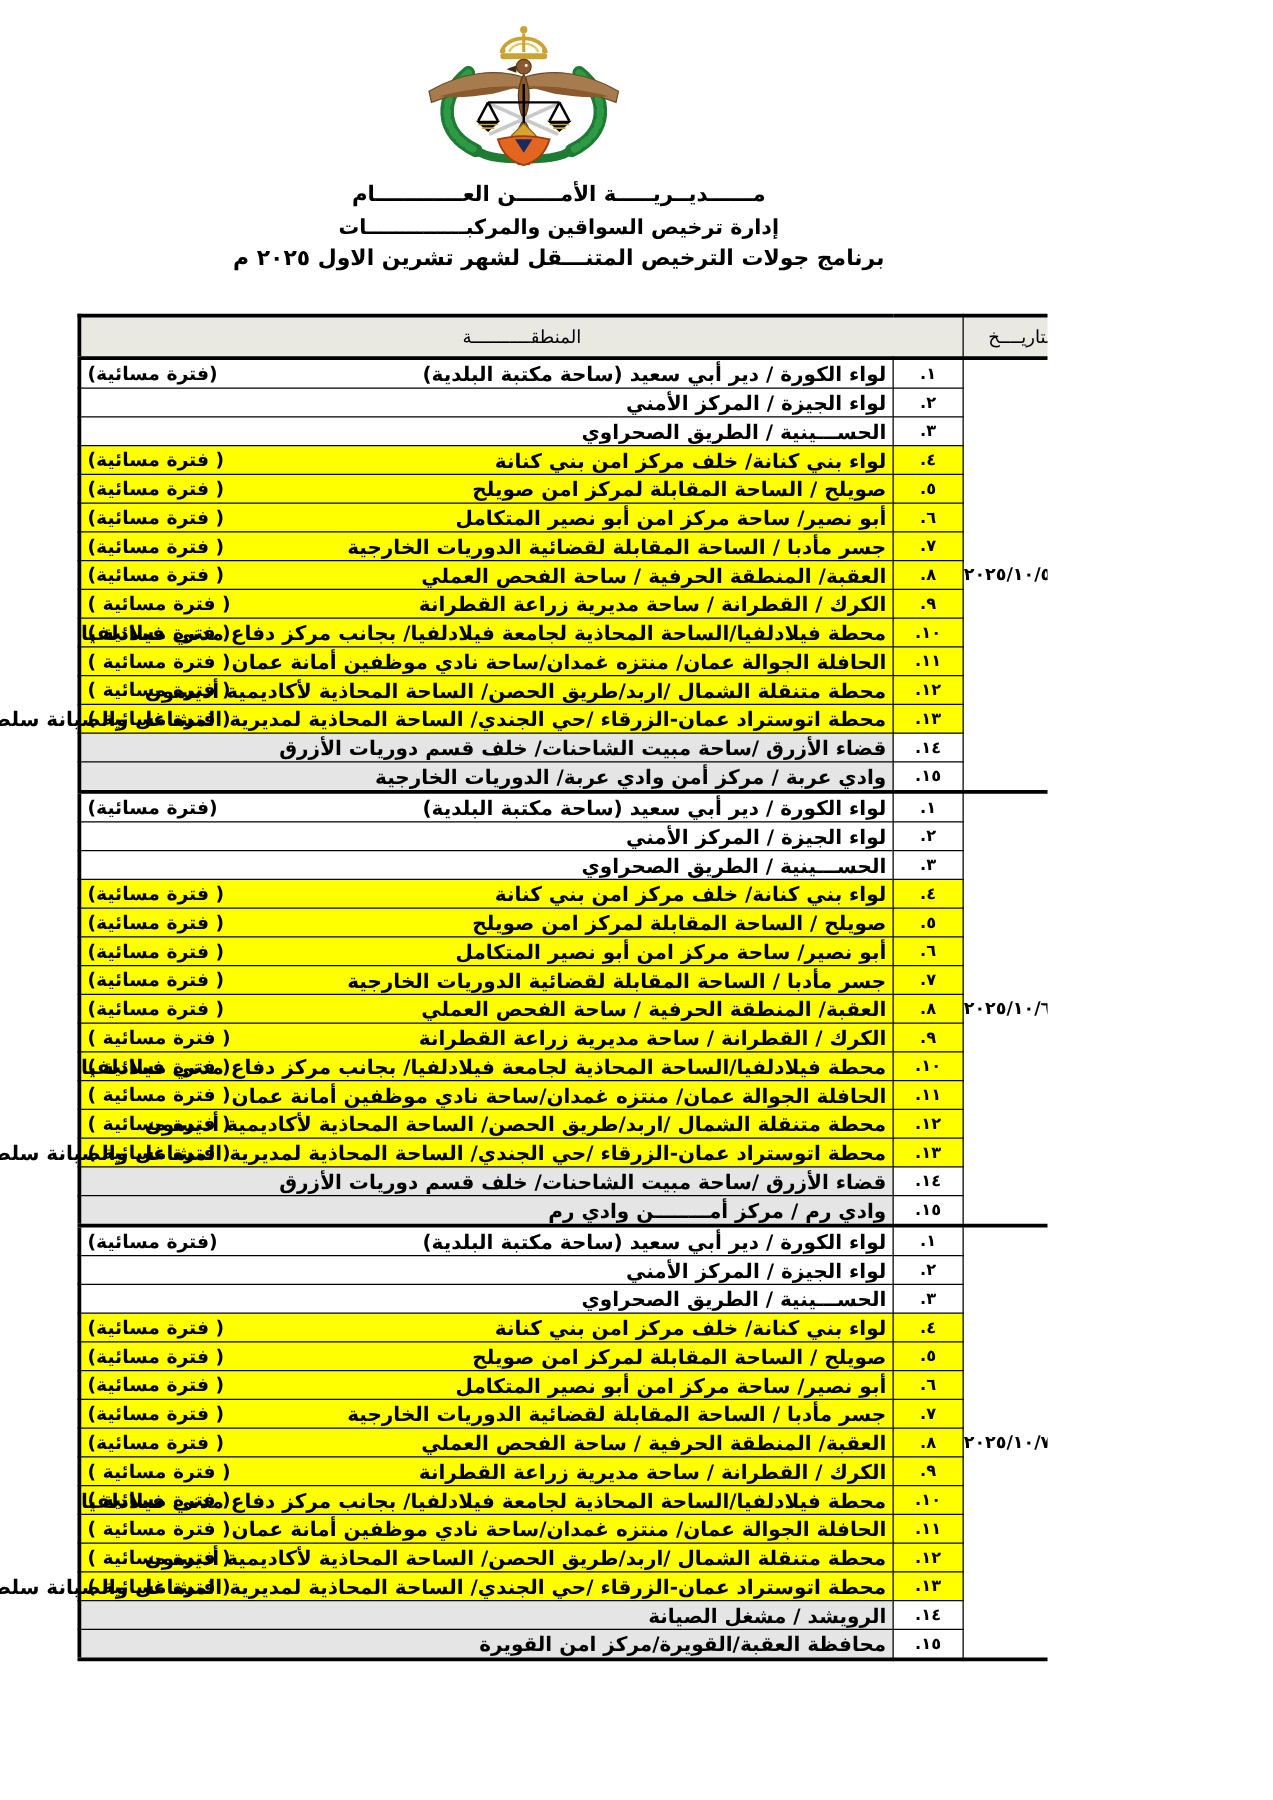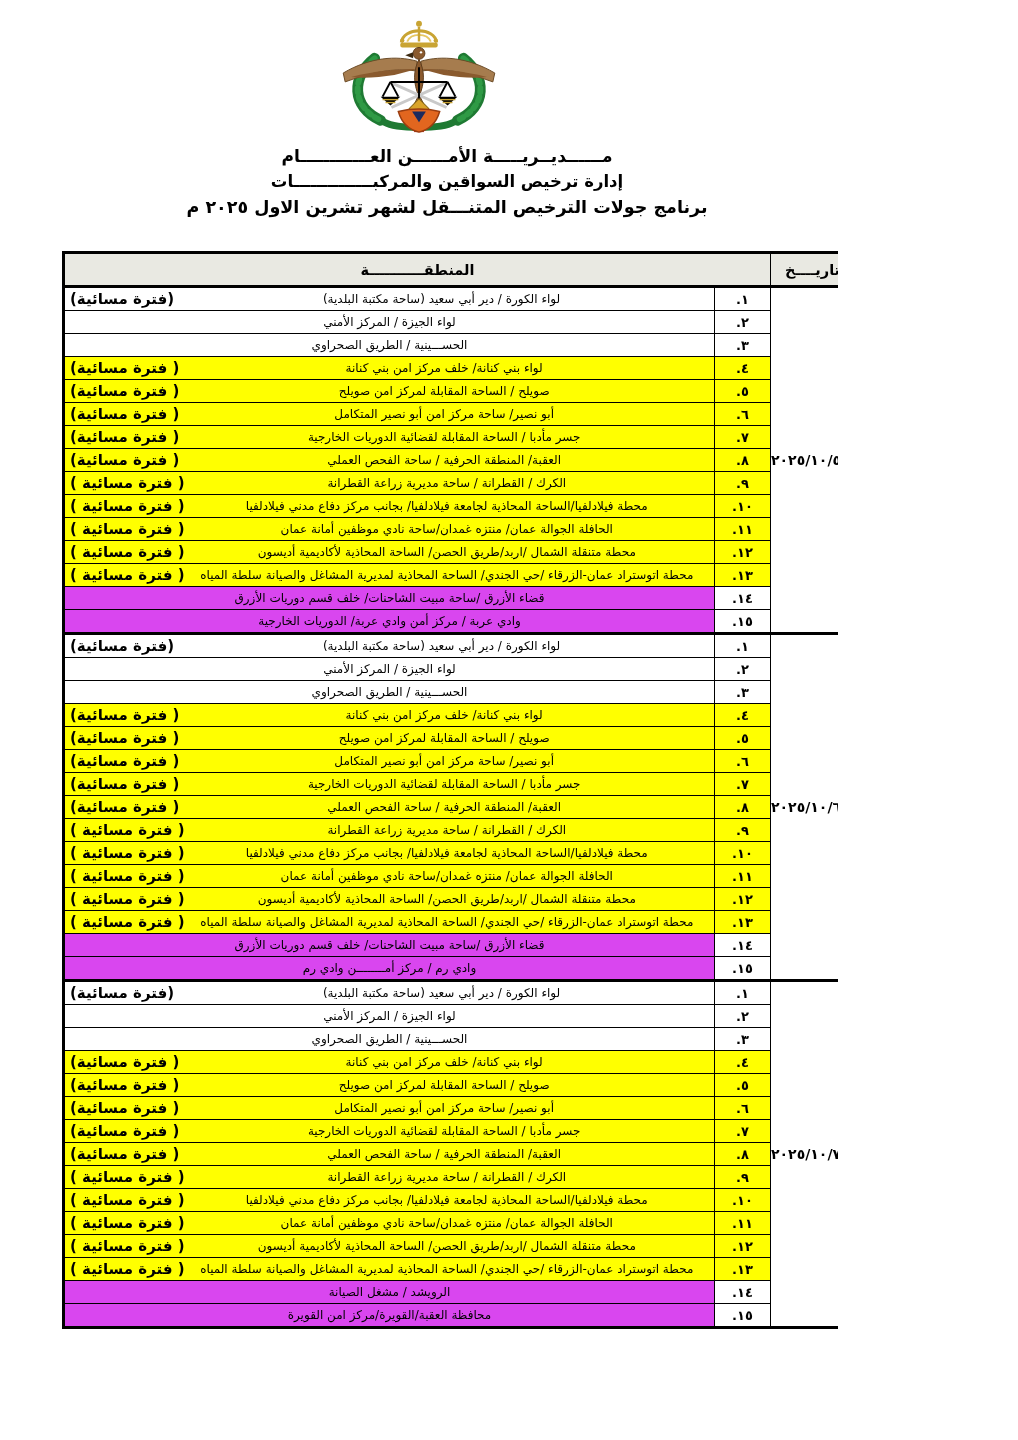--- a/index.html
+++ b/index.html
@@ -13,35 +13,35 @@
   .t1{font-size:17px;line-height:25px;}
   .t2{font-size:16.5px;line-height:25px;}
   .t3{font-size:17.5px;line-height:27px;}
 
   table.schedule{
     border-collapse:collapse;direction:rtl;table-layout:fixed;
     width:906px;margin:30px 0 0 62px;border:3px solid #000;
   }
   table.schedule th,table.schedule td{border:1.5px solid #000;padding:0;}
   thead{border-bottom:3px solid #000;}
-  thead th{background:#e9e9e2;font-size:14.5px;font-weight:bold;height:31px;}
+  thead th{background:#e9e9e2;font-size:14.5px;font-weight:normal;height:31px;}
   tbody{border-top:3px solid #000;border-bottom:3px solid #000;}
   tbody tr{height:22.5px;}
 
   td.day-cell{border-left:3px solid #000;font-size:15px;font-weight:bold;text-align:center;background:#fff;}
   td.date-cell{border-left:3px solid #000;font-size:14px;font-weight:bold;text-align:left;background:#fff;}
   td.num{font-size:13px;font-weight:bold;text-align:center;background:#fff;}
   td.area{background:#fff;}
 
   .cellwrap{display:flex;align-items:center;height:22px;padding:0 5px;direction:rtl;}
-  .main{flex:1 1 auto;min-width:0;text-align:center;font-size:12px;font-weight:normal;white-space:nowrap;}
+  .main{flex:1 1 auto;min-width:0;text-align:right;font-size:16px;font-weight:bold;white-space:nowrap;}
   .note{flex:0 0 auto;font-size:15px;font-weight:bold;white-space:nowrap;}
 
   tr.y td.num, tr.y td.area{background:#ffff00;}
-  tr.g td.area{background:#d946ef;}
+  tr.g td.area{background:#e5e5e5;}
 </style>
 </head>
 <body>
 
 <div class="sheet">
 
   <div class="logo-wrap">
     <svg width="168" height="126" viewBox="0 0 170 128">
 
       <g>

